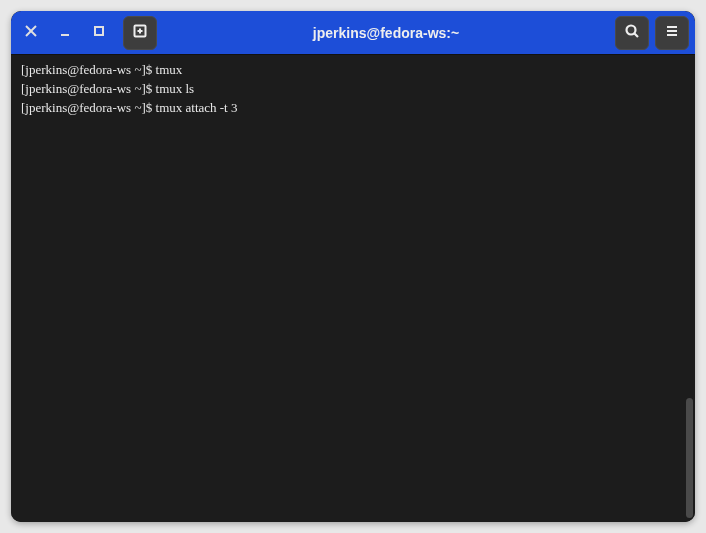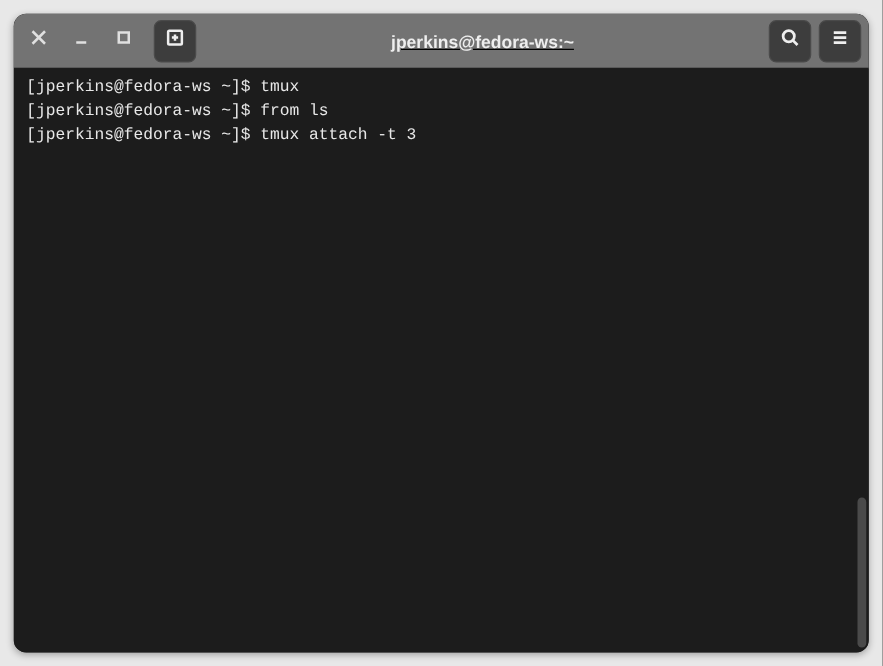--- a/index.html
+++ b/index.html
@@ -22,30 +22,29 @@
     .inner-window {
       flex: 1;
       display: flex;
       flex-direction: column;
       background: #1a1a1a;
       border-radius: 10px;
       overflow: hidden;
       box-shadow: 0 2px 6px rgba(0,0,0,0.3);
     }
     .titlebar {
-      background: #737373;
+      background: #1d4ed8;
       height: 44px;
       display: flex;
       align-items: center;
       padding: 0 6px;
       gap: 6px;
       border-top-left-radius: 10px;
       border-top-right-radius: 10px;
       border-bottom: 1px solid #111;
-      text-decoration: underline;
     }
     .win-btn {
       width: 28px;
       height: 28px;
       display: flex;
       align-items: center;
       justify-content: center;
       color: #e0e0e0;
       border-radius: 4px;
       cursor: pointer;
@@ -80,21 +79,21 @@
       display: flex;
       align-items: center;
       justify-content: center;
       cursor: pointer;
     }
     .right-btn svg { width: 16px; height: 16px; stroke: #eee; stroke-width: 2.2; fill: none; }
     .terminal-body {
       flex: 1;
       background: #1c1c1c;
       padding: 6px 10px;
-      font-family: Liberation Mono, monospace;
+      font-family: Liberation Serif, serif;
       font-size: 13px;
       line-height: 1.45;
       color: #e8e8e8;
       overflow-y: auto;
       position: relative;
     }
     .term-line { white-space: pre; }
     .scrollbar {
       position: absolute;
       right: 2px;
@@ -166,19 +165,19 @@
               <line x1="3" y1="8" x2="13" y2="8"></line>
               <line x1="3" y1="12" x2="13" y2="12"></line>
             </svg>
         </span>
       </div>
 
     </div>
 
     <div class="terminal-body">
       <div class="term-line"><span>[jperkins@fedora-ws ~]$ </span><span>tmux</span></div>
-      <div class="term-line"><span>[jperkins@fedora-ws ~]$ </span><span>from ls</span></div>
+      <div class="term-line"><span>[jperkins@fedora-ws ~]$ </span><span>tmux ls</span></div>
       <div class="term-line"><span>[jperkins@fedora-ws ~]$ </span><span>tmux attach -t 3</span></div>
       <div class="scrollbar"></div>
     </div>
 
   </div>
 </div>
 
 </body></html>

